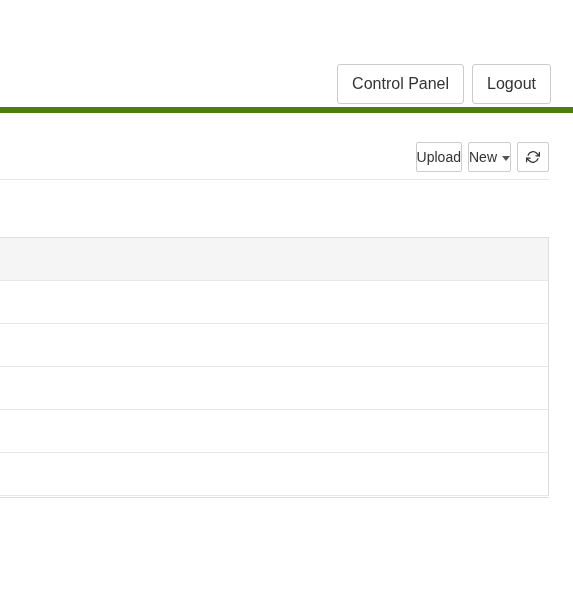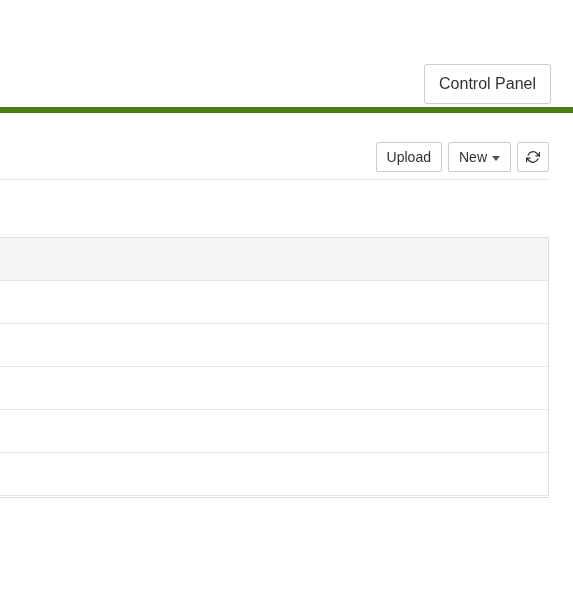--- a/index.html
+++ b/index.html
@@ -62,21 +62,21 @@
       right: 24px;
       bottom: 8px;
       display: flex;
       gap: 6px;
       align-items: center;
     }
     .btn-sm {
       background: #fff;
       border: 1px solid #ccc;
       border-radius: 2px;
-      padding: 5px 10px;
+      padding: 5px 0;
       font-size: 14px;
       color: #333;
       cursor: pointer;
       font-family: inherit;
       display: inline-flex;
       align-items: center;
       gap: 5px;
       height: 30px;
     }
     .btn-icon { padding: 5px 8px; }
@@ -116,20 +116,21 @@
       top: 497px;
       border-bottom: 1px solid #ddd;
     }
   </style>
 </head>
 <body>
 
 <div class="topnav">
   <div class="topnav-buttons">
     <button class="btn-big">Control Panel</button>
+    <button class="btn-big">Logout</button>
   </div>
 </div>
 
 <div class="toolbar-area">
   <div class="action-buttons">
     <button class="btn-sm">
       <span>Upload</span>
     </button>
     <button class="btn-sm">
       <span>New</span>

